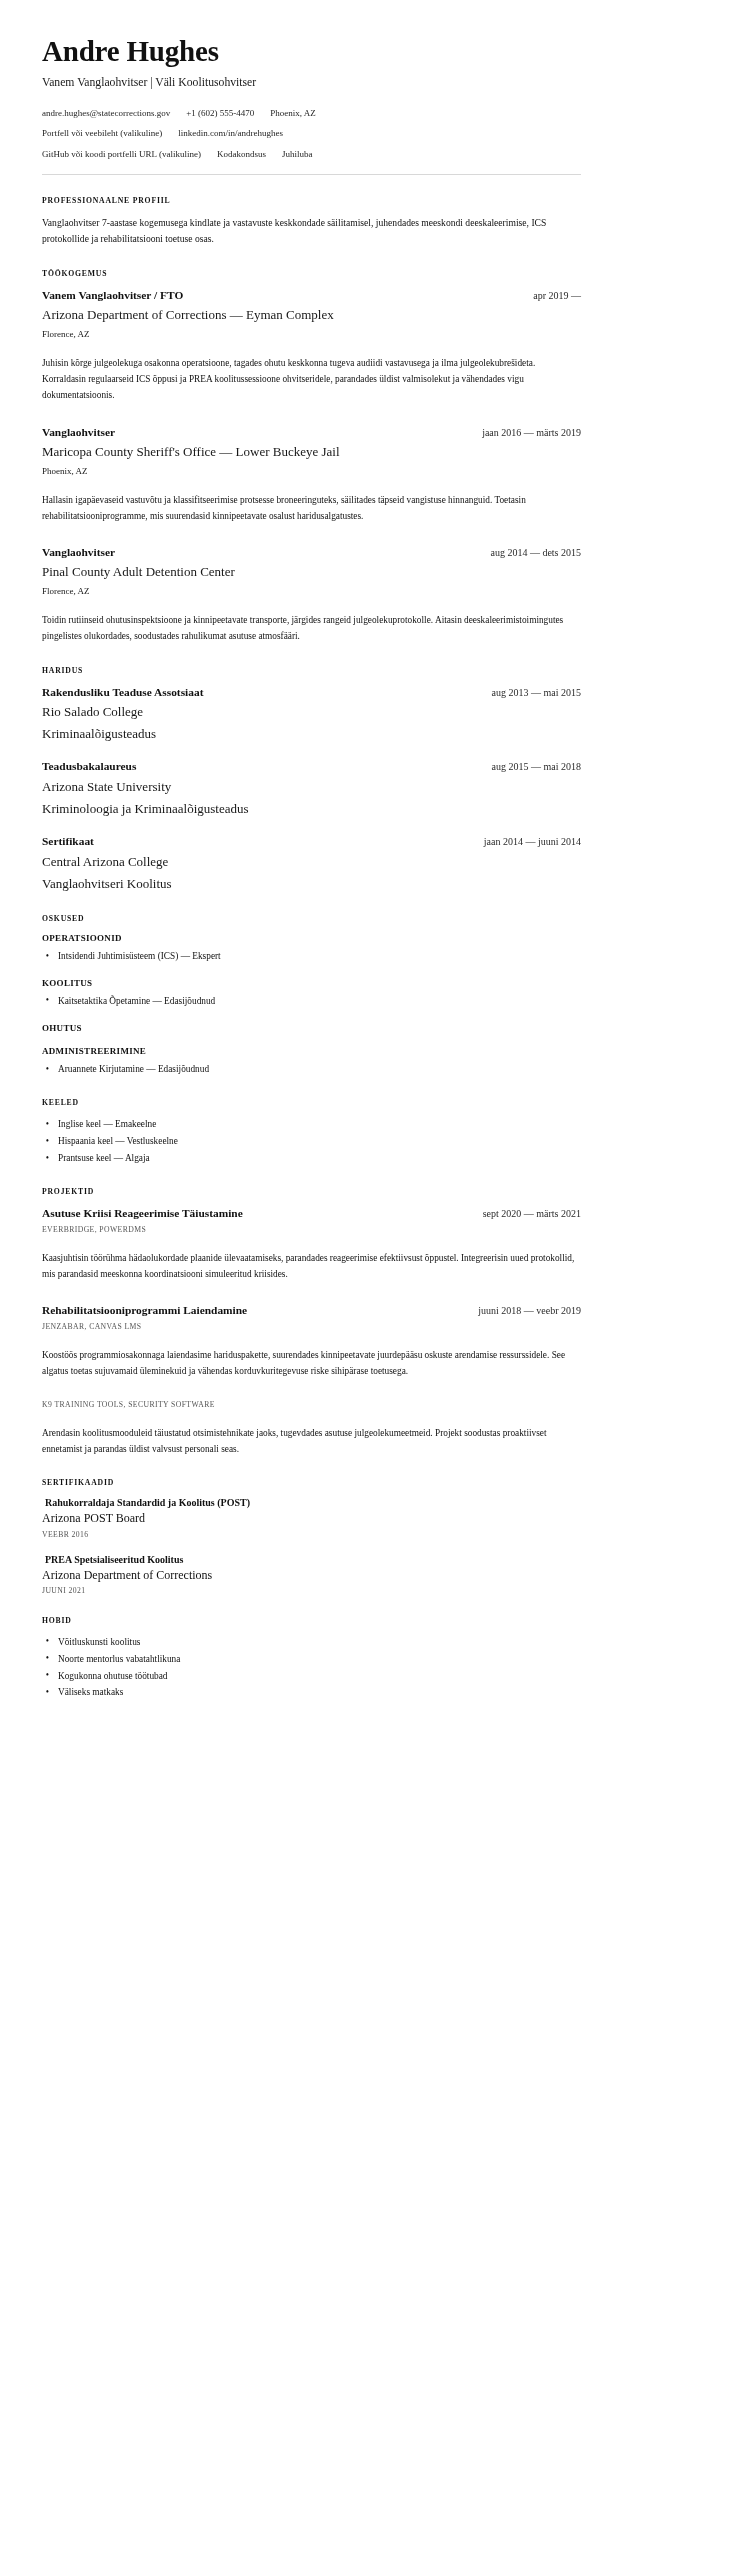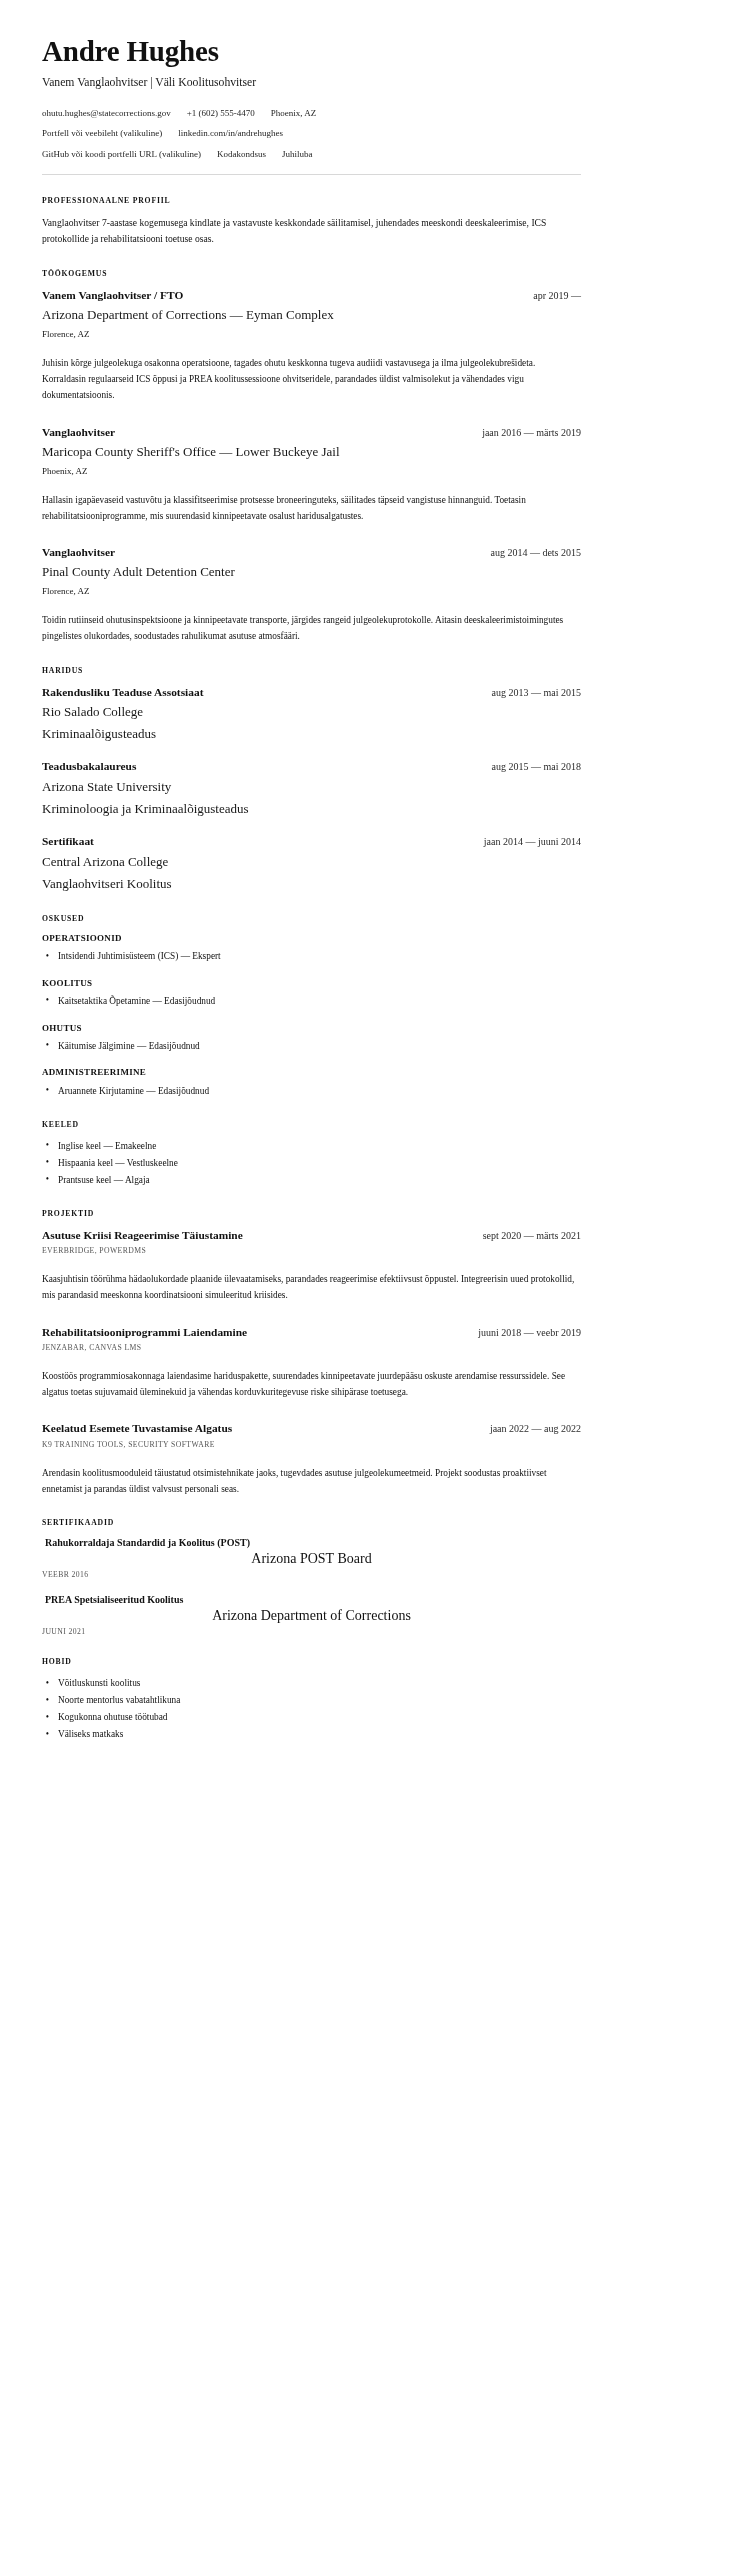--- a/index.html
+++ b/index.html
@@ -152,36 +152,35 @@
 
   
   .cert { margin-bottom: 15px; }
   .cert:last-child { margin-bottom: 0; }
   .cert-name {
     font-size: 10px;
     font-weight: 700;
     margin: 3px;
   }
   .cert-issuer {
-    font-size: 14px;
+    font-size: 12px;
     margin: 1px 0 0 0;
-    text-align: center;
   }
 </style>
 </head>
 <body>
 
 <div class="page">
 
   <header>
     <h1 class="name">Andre Hughes</h1>
     <div class="headline">Vanem Vanglaohvitser | Väli Koolitusohvitser</div>
     <div id="contact-block">
         <div class="contact-line">
-          <span class="c-item">ohutu.hughes@statecorrections.gov</span>
+          <span class="c-item">andre.hughes@statecorrections.gov</span>
           <span class="c-item">+1 (602) 555-4470</span>
           <span class="c-item">Phoenix, AZ</span>
         </div>
         <div class="contact-line">
           <span class="c-item">Portfell või veebileht (valikuline)</span>
           <span class="c-item">linkedin.com/in/andrehughes</span>
         </div>
         <div class="contact-line">
           <span class="c-item">GitHub või koodi portfelli URL (valikuline)</span>
           <span class="c-item">Kodakondsus</span>
@@ -270,23 +269,20 @@
           </ul>
         </div>
         <div class="skill-group">
           <h4 class="skill-cat">KOOLITUS</h4>
           <ul class="bullets">
             <li>Kaitsetaktika Õpetamine — Edasijõudnud</li>
           </ul>
         </div>
         <div class="skill-group">
           <h4 class="skill-cat">OHUTUS</h4>
-          <ul class="bullets">
-            <li>Käitumise Jälgimine — Edasijõudnud</li>
-          </ul>
         </div>
         <div class="skill-group">
           <h4 class="skill-cat">ADMINISTREERIMINE</h4>
           <ul class="bullets">
             <li>Aruannete Kirjutamine — Edasijõudnud</li>
           </ul>
         </div>
       </div>
   </section>
 
@@ -312,24 +308,20 @@
         </div>
         <div class="entry">
           <div class="entry-head">
             <h3 class="entry-title">Rehabilitatsiooniprogrammi Laiendamine</h3>
             <span class="entry-date">juuni 2018 — veebr 2019</span>
           </div>
           <div class="entry-tech">JENZABAR, CANVAS LMS</div>
           <p class="entry-desc">Koostöös programmiosakonnaga laiendasime hariduspakette, suurendades kinnipeetavate juurdepääsu oskuste arendamise ressurssidele. See algatus toetas sujuvamaid üleminekuid ja vähendas korduvkuritegevuse riske sihipärase toetusega.</p>
         </div>
         <div class="entry">
-          <div class="entry-head">
-            <h3 class="entry-title">Keelatud Esemete Tuvastamise Algatus</h3>
-            <span class="entry-date">jaan 2022 — aug 2022</span>
-          </div>
           <div class="entry-tech">K9 TRAINING TOOLS, SECURITY SOFTWARE</div>
           <p class="entry-desc">Arendasin koolitusmooduleid täiustatud otsimistehnikate jaoks, tugevdades asutuse julgeolekumeetmeid. Projekt soodustas proaktiivset ennetamist ja parandas üldist valvsust personali seas.</p>
         </div>
       </div>
   </section>
 
   <section class="section">
     <h2 class="section-title">SERTIFIKAADID</h2>
     <div id="certifications-list">
         <div class="cert">

